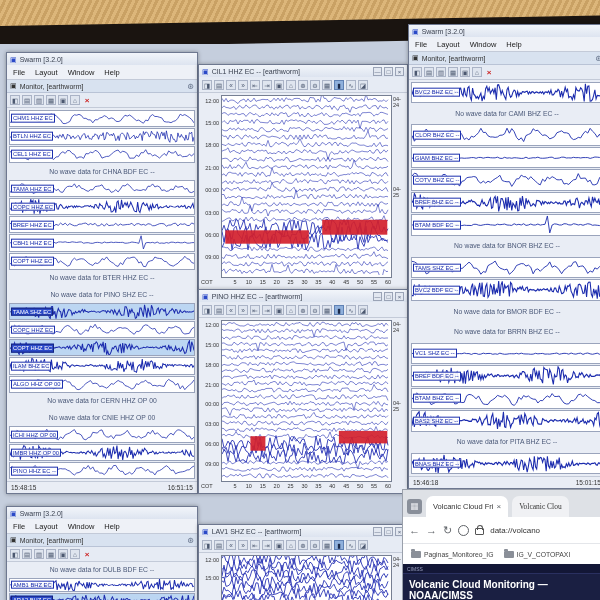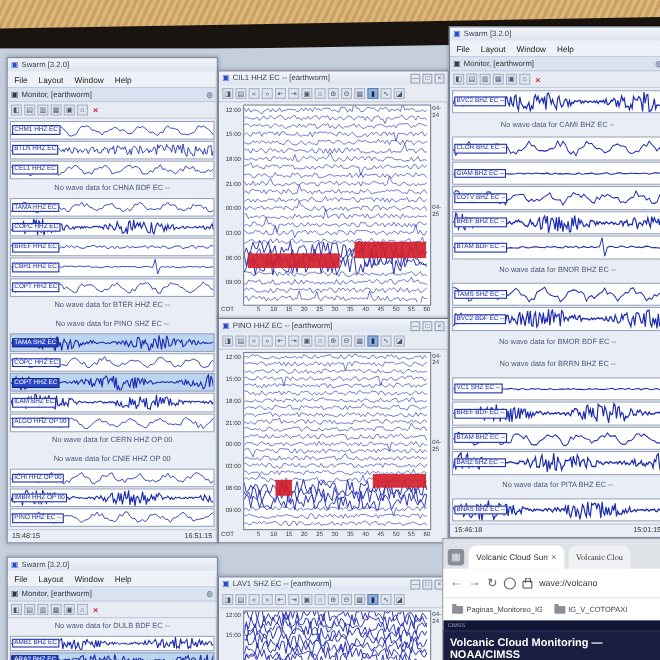--- a/index.html
+++ b/index.html
@@ -717,37 +717,37 @@
         <div class="heli-xaxis"></div>
       </div>
     </div>
 
     <div class="browser" style="left:402px;top:445px;width:198px;height:115px;">
       <div class="tabstrip">
         <span class="tab-appicon">▦</span>
         <span style="display:flex;gap:4px;align-items:flex-end;flex:1;min-width:0;">
 
             <span class="tab active">
-              <span>Volcanic Cloud Sun</span>
+              <span>Volcanic Cloud Fri</span>
               <span class="tab-close">×</span>
             </span>
 
             <span class="tab">
               <span>Volcanic Clou</span>
 
             </span>
           </span>
       </div>
       <div class="navbar">
         <span>←</span>
         <span>→</span>
         <span>↻</span>
         <span class="nav-circle"></span>
         <span class="lock"></span>
-        <span class="url">wave://volcano</span>
+        <span class="url">data://volcano</span>
       </div>
       <div class="bookmarks">
 
           <span class="bm">
             <span class="folder"></span>
             <span>Paginas_Monitoreo_IG</span>
           </span>
 
           <span class="bm">
             <span class="folder"></span>

